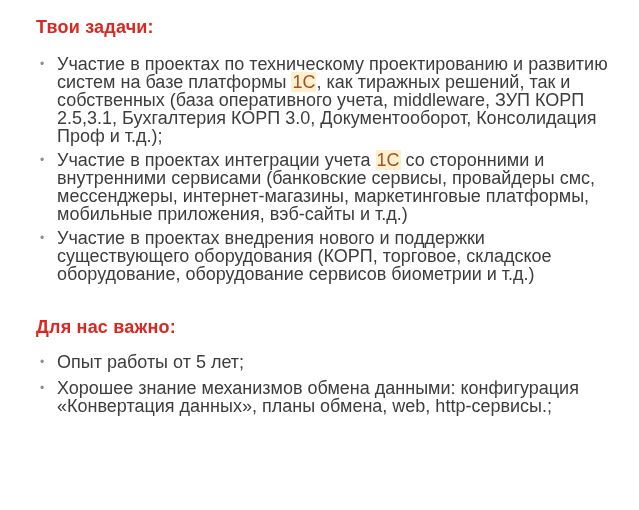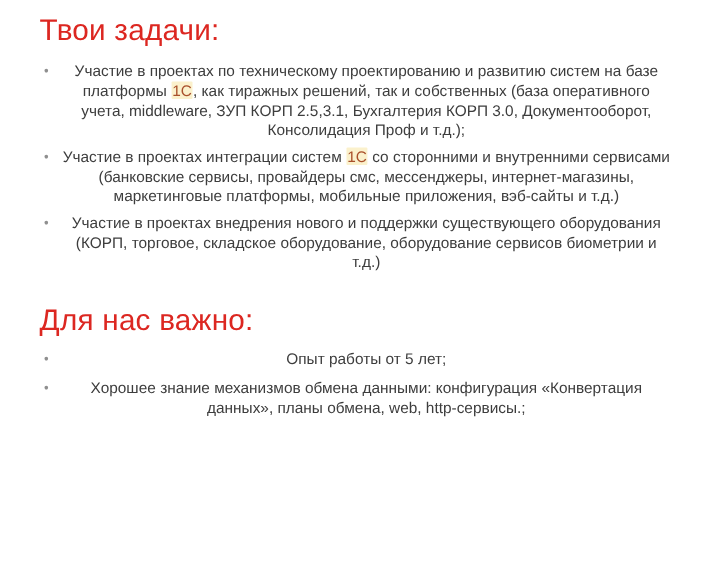--- a/index.html
+++ b/index.html
@@ -15,43 +15,42 @@
   }
   .page {
     box-sizing: border-box;
     width: 639px;
     height: 510px;
     padding: 17px 30px 0 36px;
     background: #ffffff;
   }
   h2.heading {
     margin: 0 0 17px 0;
-    font-size: 27px;
+    font-size: 18px;
     line-height: 21px;
-    font-weight: 400;
+    font-weight: 700;
     color: #dc2721;
     letter-spacing: 0.2px;
   }
   section.block { margin: 0; }
   section.block.second { margin-top: 34px; }
   section.block.second h2.heading { margin-bottom: 15px; }
   ul.list {
     list-style: none;
     margin: 0;
     padding: 0 0 0 4px;
   }
   ul.list li.item {
     position: relative;
     padding-left: 17px;
     margin-bottom: 6px;
-    font-size: 14px;
+    font-size: 18px;
     line-height: 18px;
     color: #3d3d3d;
     max-width: 552px;
-    text-align: center;
   }
   section.block.second ul.list li.item { margin-bottom: 8px; }
   ul.list li.item::before {
     content: "\2022";
     position: absolute;
     left: 0;
     top: 0;
     font-size: 12px;
     line-height: 18px;
     color: #8f8f8f;
@@ -65,21 +64,21 @@
 </style>
 </head>
 <body>
 
 <div class="page">
 
   <section class="block first">
     <h2 class="heading">Твои задачи:</h2>
     <ul class="list">
       <li class="item"><span>Участие в проектах по техническому проектированию и развитию систем на базе платформы </span><span class="hl">1С</span><span>, как тиражных решений, так и собственных (база оперативного учета, middleware, ЗУП КОРП 2.5,3.1, Бухгалтерия КОРП 3.0, Документооборот, Консолидация Проф и т.д.);</span></li>
-      <li class="item"><span>Участие в проектах интеграции систем </span><span class="hl">1С</span><span> со сторонними и внутренними сервисами (банковские сервисы, провайдеры смс, мессенджеры, интернет-магазины, маркетинговые платформы, мобильные приложения, вэб-сайты и т.д.)</span></li>
+      <li class="item"><span>Участие в проектах интеграции учета </span><span class="hl">1С</span><span> со сторонними и внутренними сервисами (банковские сервисы, провайдеры смс, мессенджеры, интернет-магазины, маркетинговые платформы, мобильные приложения, вэб-сайты и т.д.)</span></li>
       <li class="item"><span>Участие в проектах внедрения нового и поддержки существующего оборудования (КОРП, торговое, складское оборудование, оборудование сервисов биометрии и т.д.)</span></li>
     </ul>
   </section>
 
   <section class="block second">
     <h2 class="heading">Для нас важно:</h2>
     <ul class="list">
       <li class="item"><span>Опыт работы от 5 лет;</span></li>
       <li class="item"><span>Хорошее знание механизмов обмена данными: конфигурация «Конвертация данных», планы обмена, web, http-сервисы.;</span></li>
     </ul>

